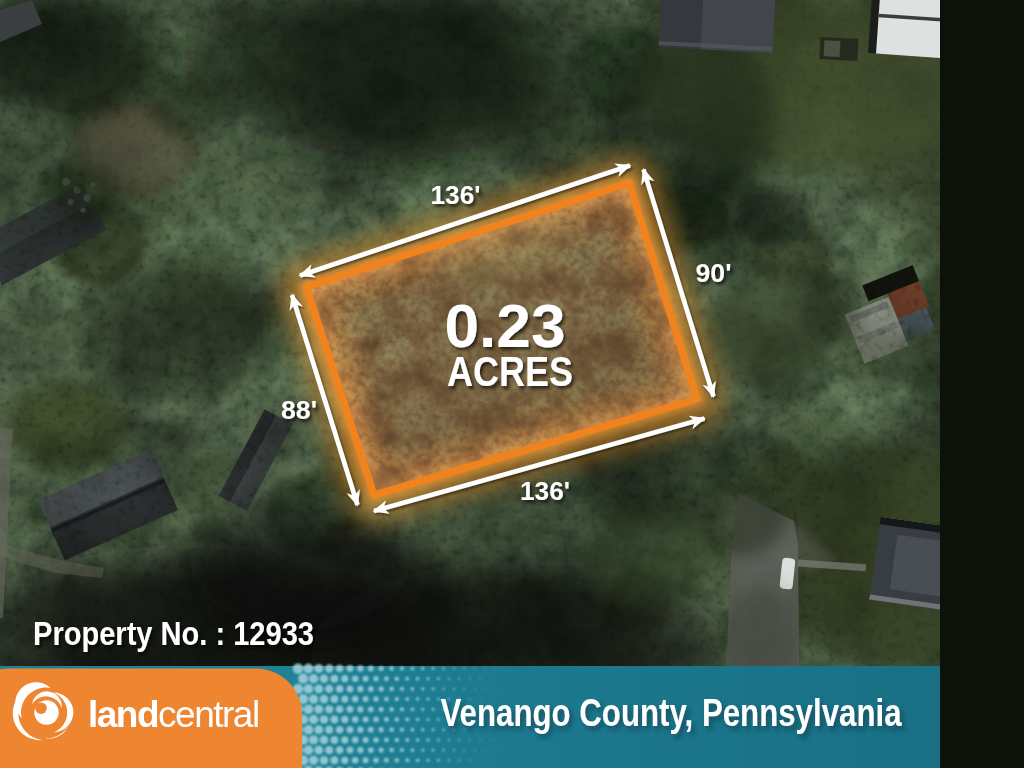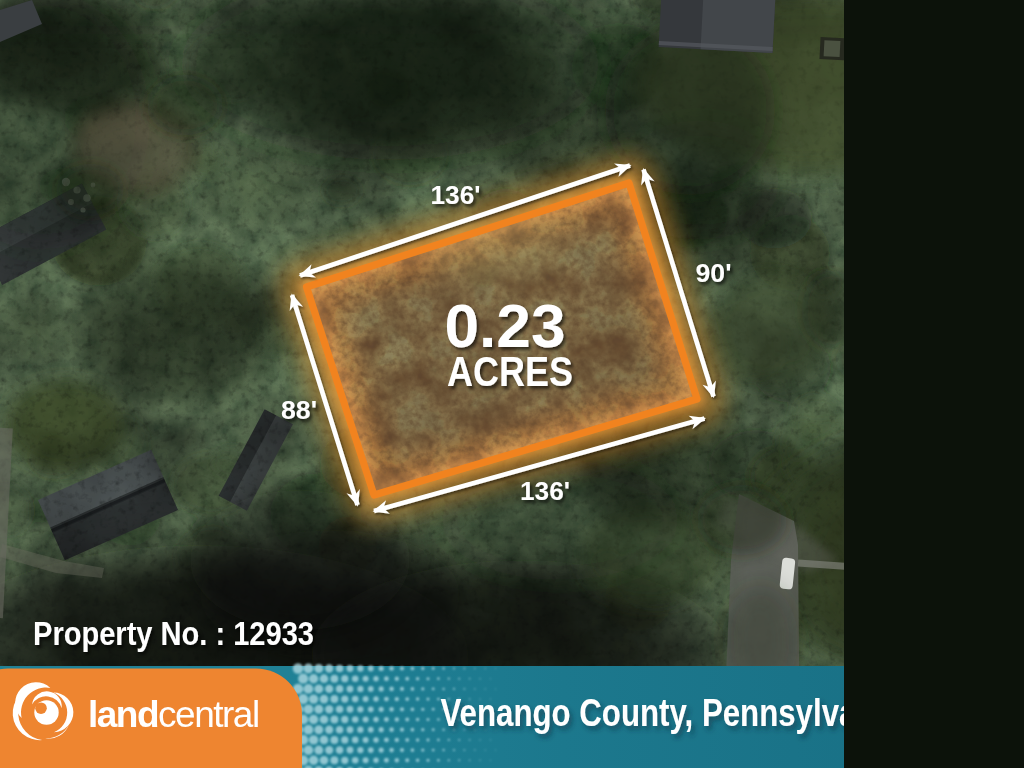--- a/index.html
+++ b/index.html
@@ -1,15 +1,15 @@
 <!DOCTYPE html>
 <html><head><meta charset="utf-8">
 <style>
 html,body{margin:0;padding:0;background:#0c120a;}
-#stage{position:relative;width:844px;height:768px;overflow:hidden;font-family:"Liberation Sans",sans-serif;}
+#stage{position:relative;width:940px;height:768px;overflow:hidden;font-family:"Liberation Sans",sans-serif;}
 text{font-family:"Liberation Sans",sans-serif;}
 </style></head>
 <body>
 <div id="stage">
 <svg width="1024" height="768" viewBox="0 0 1024 768">
 <defs>
 <filter id="forestBase" x="0%" y="0%" width="100%" height="100%">
   <feTurbulence type="fractalNoise" baseFrequency="0.05" numOctaves="5" seed="14" result="n"></feTurbulence>
   <feColorMatrix in="n" type="matrix" values="0.21 0 0 0 0.04  0.27 0 0 0 0.085  0.16 0 0 0 0.05  0 0 0 0 1"></feColorMatrix>
 </filter>

